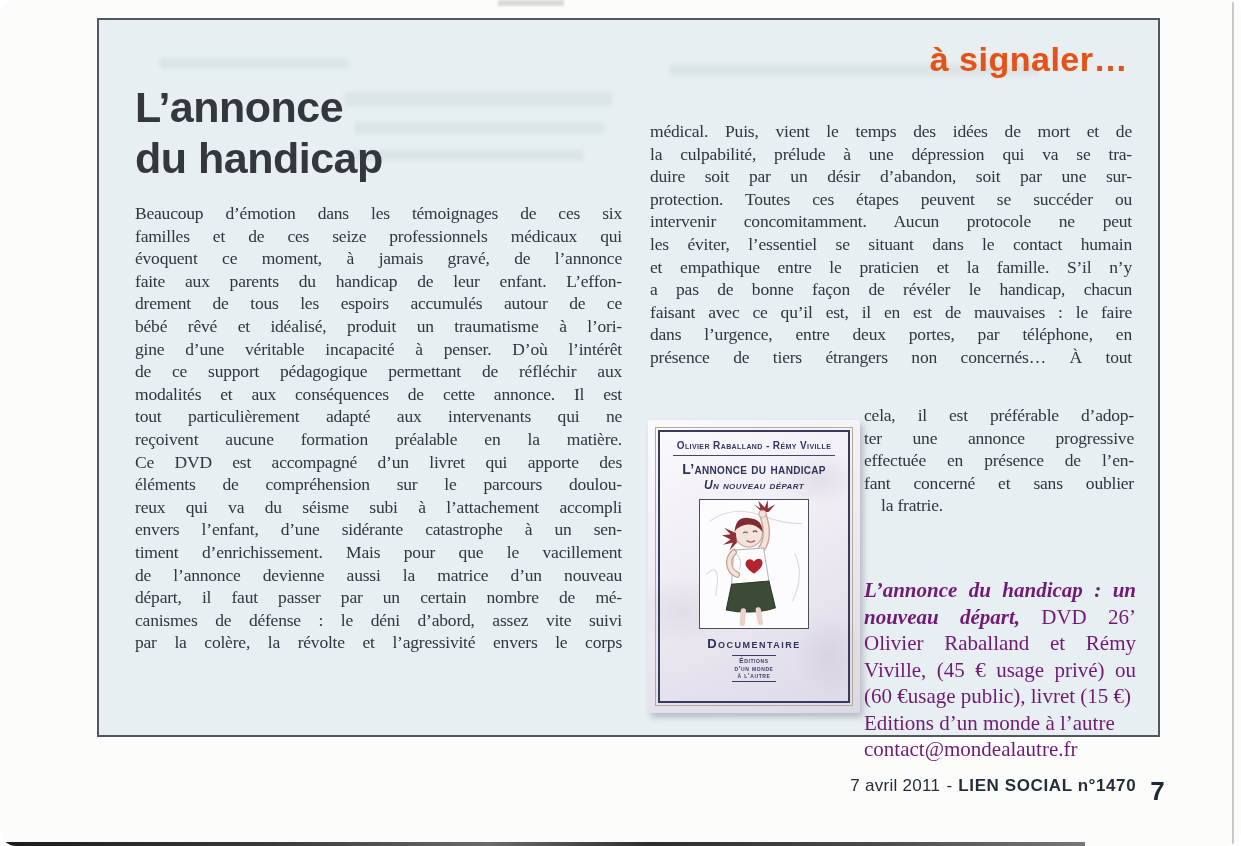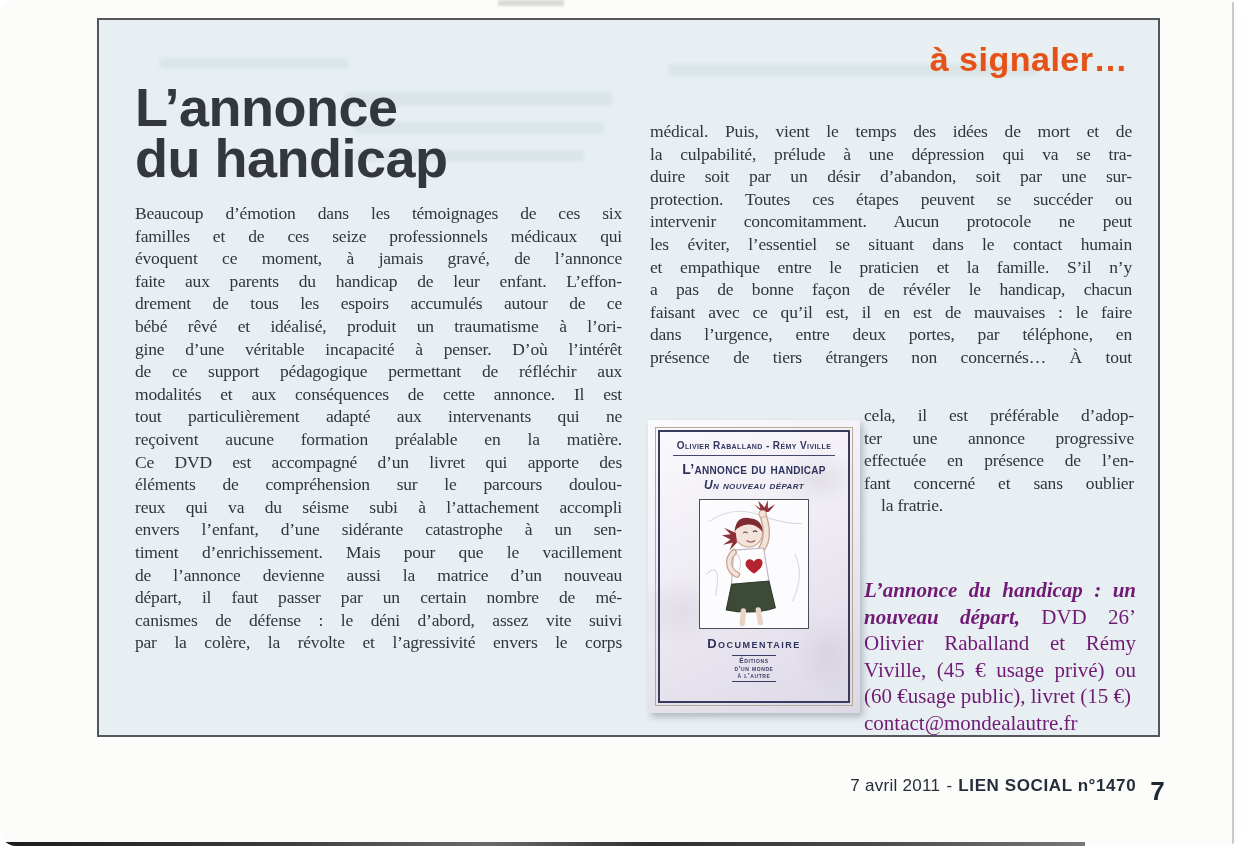--- a/index.html
+++ b/index.html
@@ -27,21 +27,21 @@
     font-size: 34px;
     font-weight: 600;
     color: #e5511c;
     letter-spacing: 0.5px;
     text-shadow: 0 0 1px rgba(245,180,40,0.55);
   }
   .article-title {
     position: absolute;
     left: 36px; top: 62px;
     font-family: "Liberation Sans", sans-serif;
-    font-size: 54px;
+    font-size: 43px;
     line-height: 51px;
     font-weight: 600;
     color: #34383e;
     white-space: pre-line;
     letter-spacing: -0.5px;
   }
   .body-text {
     font-family: "Liberation Serif", "DejaVu Serif", serif;
     font-size: 17.5px;
     line-height: 22.6px;
@@ -322,20 +322,21 @@
         </div>
         <div class="dvd-genre">Documentaire</div>
         <div class="dvd-publisher" style="white-space:pre-line;">Éditions
 d’un monde
 à l’autre</div>
       </div>
     </div>
 
     <div class="caption">
       <div class="caption-main"><span class="caption-lead">L’annonce du handicap : un nouveau départ,</span><span> DVD 26’ Olivier Raballand et Rémy Viville, (45 € usage privé) ou (60 €usage public), livret (15 €)</span></div>
+      <div class="caption-line">Editions d’un monde à l’autre</div>
       <div class="caption-line">contact@mondealautre.fr</div>
     </div>
 
   </div>
 
   <div class="footer">
     <span>7 avril 2011</span>
     <span>-</span>
     <span class="pub">LIEN SOCIAL n°1470</span>
     <span class="pagenum">7</span>

